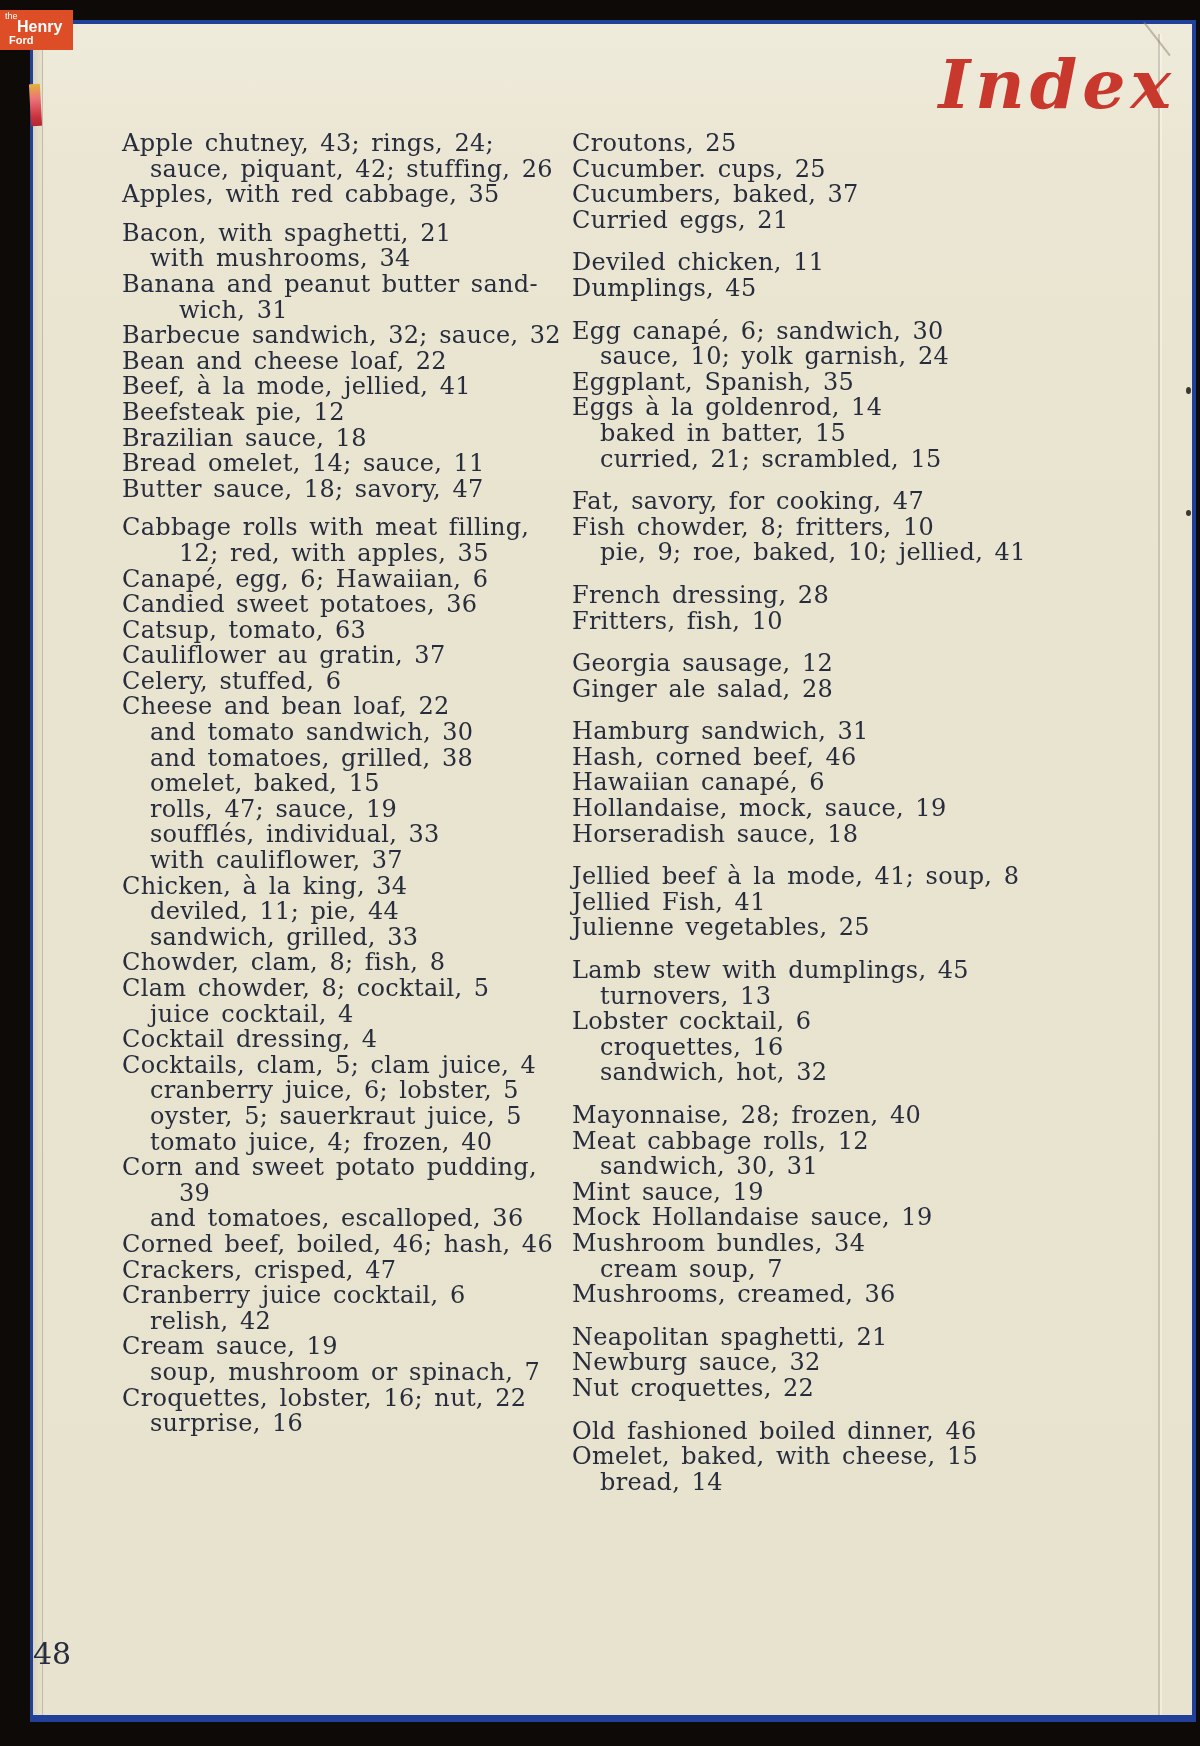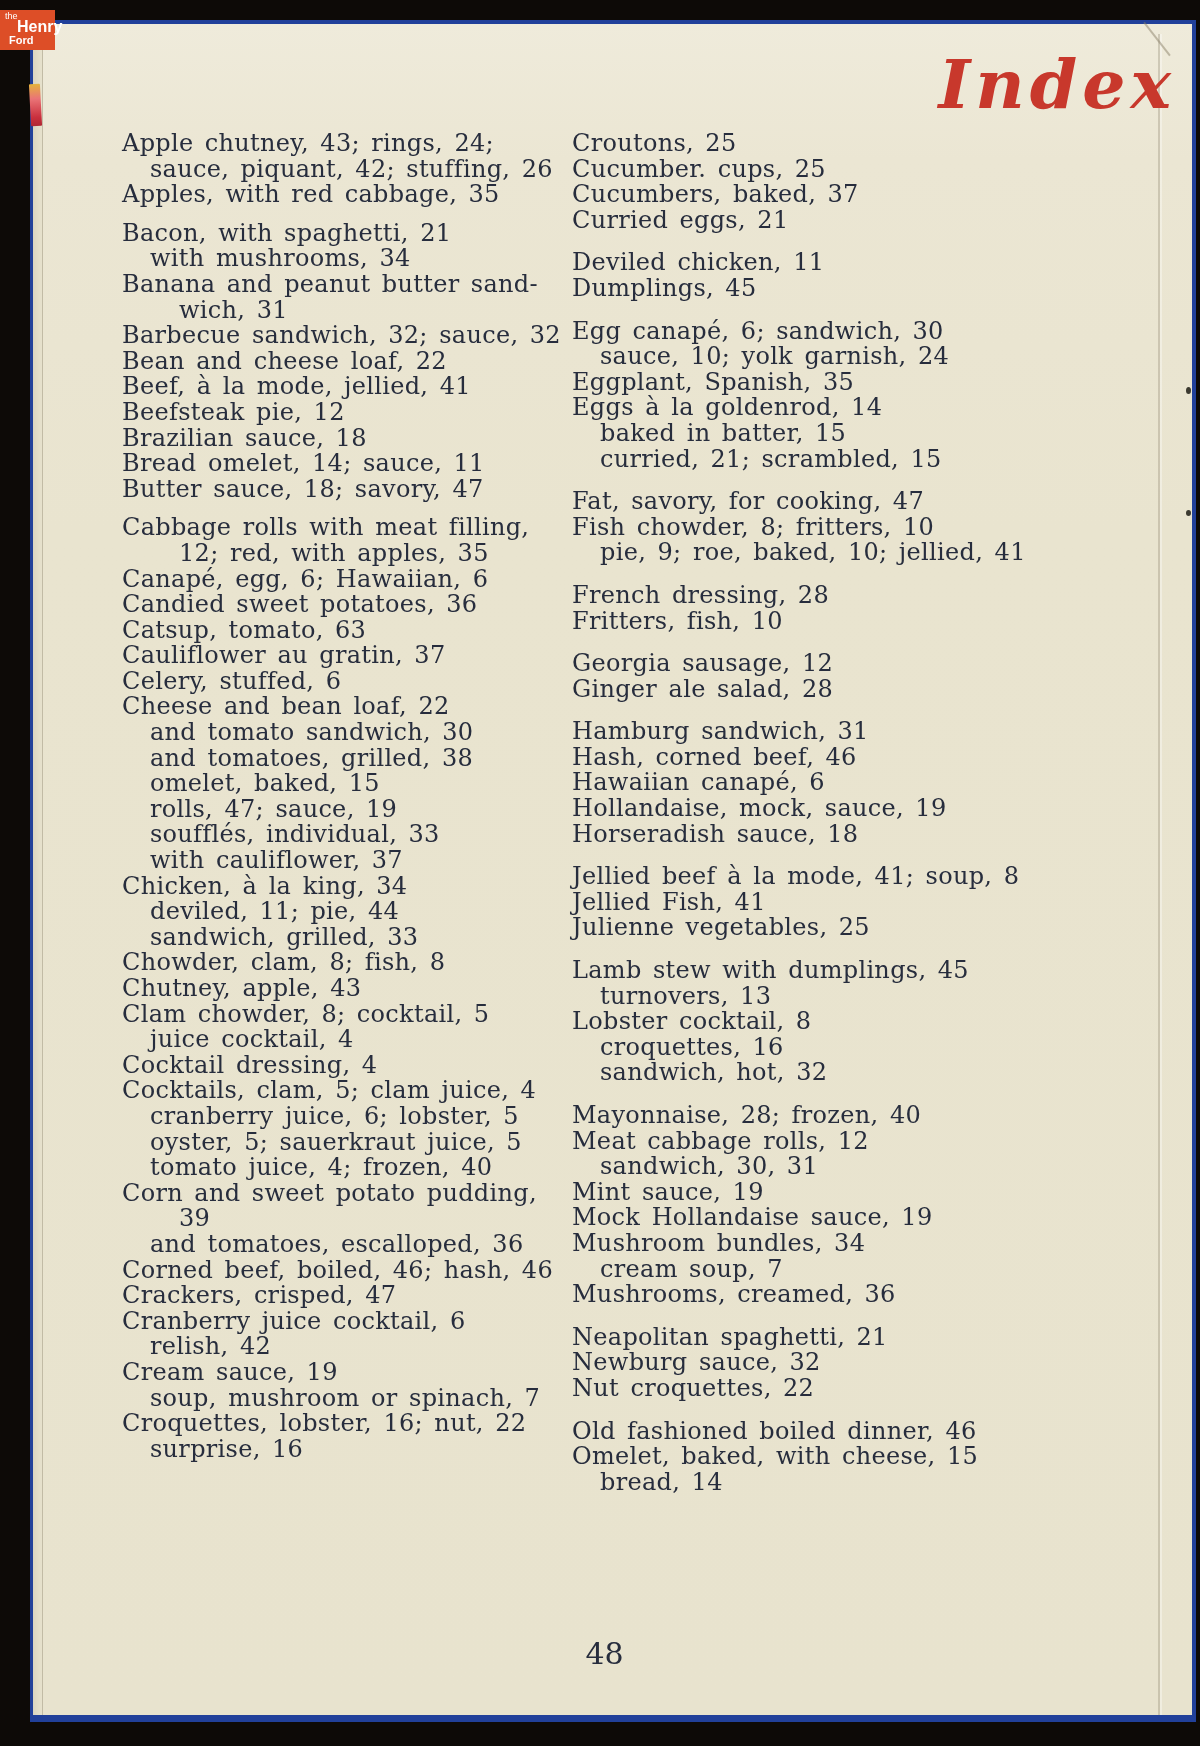--- a/index.html
+++ b/index.html
@@ -31,21 +31,21 @@
   }
   .speck { position:absolute; background:#3c3a30; border-radius:50%; }
   .speck.s1 { right:1px; top:363px; width:5px; height:7px; }
   .speck.s2 { right:1px; top:486px; width:5px; height:6px; }
   .ribbon {
     position:absolute; left:-3px; top:60px; width:11px; height:42px;
     background:linear-gradient(180deg,#e5b33c 0%,#ea7477 35%,#c92f3d 80%,#b02833 100%);
     transform:rotate(-3deg); border-radius:1px;
   }
   .logo {
-    position:absolute; left:0; top:10px; width:55px; height:40px;
+    position:absolute; left:0; top:10px; width:73px; height:40px;
     background:#dd4e27; color:#fff;
     font-family:"Liberation Sans", sans-serif;
     padding:2px 0 0 4px; box-sizing:border-box; line-height:1;
   }
   .logo .l1 { font-size:9px;  line-height:9px;  padding-left:1px; }
   .logo .l2 { font-size:16px; line-height:12px; font-weight:bold; padding-left:13px; }
   .logo .l3 { font-size:11px; line-height:14px; font-weight:bold; padding-left:5px; }
   .title {
     position:absolute; left:0; right:16px; top:26px;
     text-align:right;
@@ -59,21 +59,21 @@
   }
   .col-left  { left:89px;  width:460px; }
   .col-right { left:539px; width:560px; }
   .col-left  .group { margin-bottom:13px; }
   .col-right .group { margin-bottom:17px; }
   .line { white-space:nowrap; }
   .line.i1 { padding-left:28px; }
   .line.i2 { padding-left:57px; }
   .page-number {
     position:absolute; left:0; right:16px; top:1612px;
-    text-align:center; font-size:30px; color:#272d3d;
+    text-align:left; font-size:30px; color:#272d3d;
   }
 </style>
 </head>
 <body>
 
 <div class="stage">
 
   <div class="page">
     <div class="edge-left"></div>
     <div class="crease-right"></div>
@@ -115,21 +115,20 @@
           <div class="line i1">and tomato sandwich, 30</div>
           <div class="line i1">and tomatoes, grilled, 38</div>
           <div class="line i1">omelet, baked, 15</div>
           <div class="line i1">rolls, 47; sauce, 19</div>
           <div class="line i1">soufflés, individual, 33</div>
           <div class="line i1">with cauliflower, 37</div>
           <div class="line i0">Chicken, à la king, 34</div>
           <div class="line i1">deviled, 11; pie, 44</div>
           <div class="line i1">sandwich, grilled, 33</div>
           <div class="line i0">Chowder, clam, 8; fish, 8</div>
-          <div class="line i0">Chutney, apple, 43</div>
           <div class="line i0">Clam chowder, 8; cocktail, 5</div>
           <div class="line i1">juice cocktail, 4</div>
           <div class="line i0">Cocktail dressing, 4</div>
           <div class="line i0">Cocktails, clam, 5; clam juice, 4</div>
           <div class="line i1">cranberry juice, 6; lobster, 5</div>
           <div class="line i1">oyster, 5; sauerkraut juice, 5</div>
           <div class="line i1">tomato juice, 4; frozen, 40</div>
           <div class="line i0">Corn and sweet potato pudding,</div>
           <div class="line i2">39</div>
           <div class="line i1">and tomatoes, escalloped, 36</div>
@@ -183,21 +182,21 @@
           <div class="line i0">Horseradish sauce, 18</div>
         </div>
         <div class="group">
           <div class="line i0">Jellied beef à la mode, 41; soup, 8</div>
           <div class="line i0">Jellied Fish, 41</div>
           <div class="line i0">Julienne vegetables, 25</div>
         </div>
         <div class="group">
           <div class="line i0">Lamb stew with dumplings, 45</div>
           <div class="line i1">turnovers, 13</div>
-          <div class="line i0">Lobster cocktail, 8</div>
+          <div class="line i0">Lobster cocktail, 6</div>
           <div class="line i1">croquettes, 16</div>
           <div class="line i1">sandwich, hot, 32</div>
         </div>
         <div class="group">
           <div class="line i0">Mayonnaise, 28; frozen, 40</div>
           <div class="line i0">Meat cabbage rolls, 12</div>
           <div class="line i1">sandwich, 30, 31</div>
           <div class="line i0">Mint sauce, 19</div>
           <div class="line i0">Mock Hollandaise sauce, 19</div>
           <div class="line i0">Mushroom bundles, 34</div>

